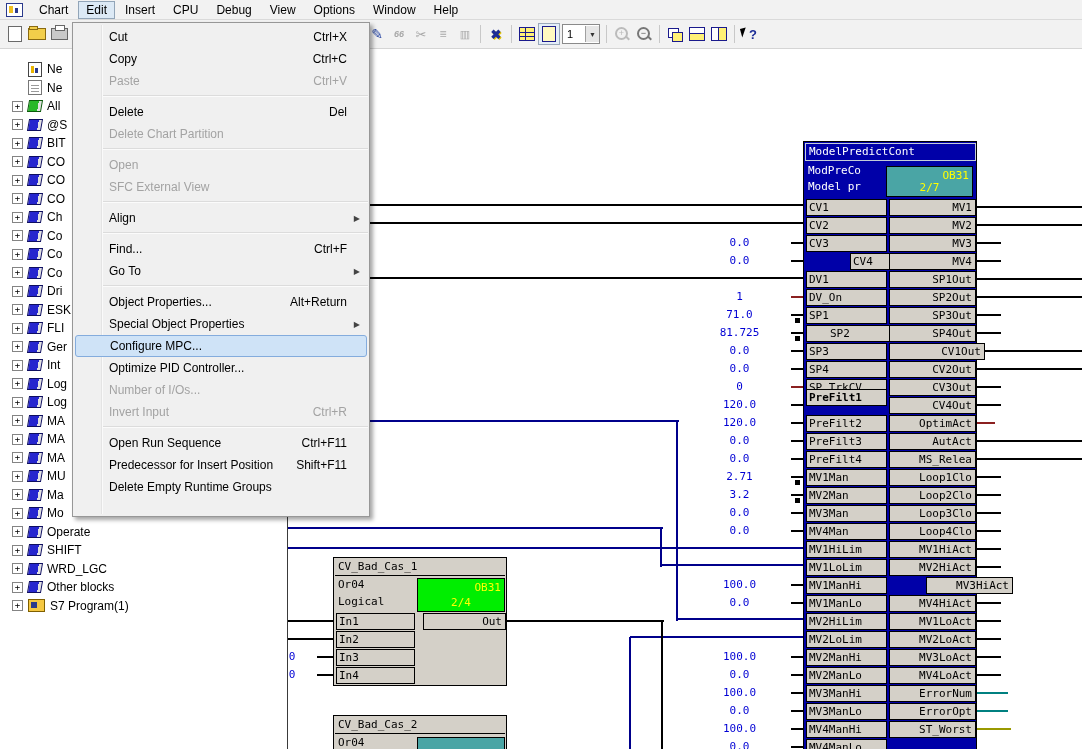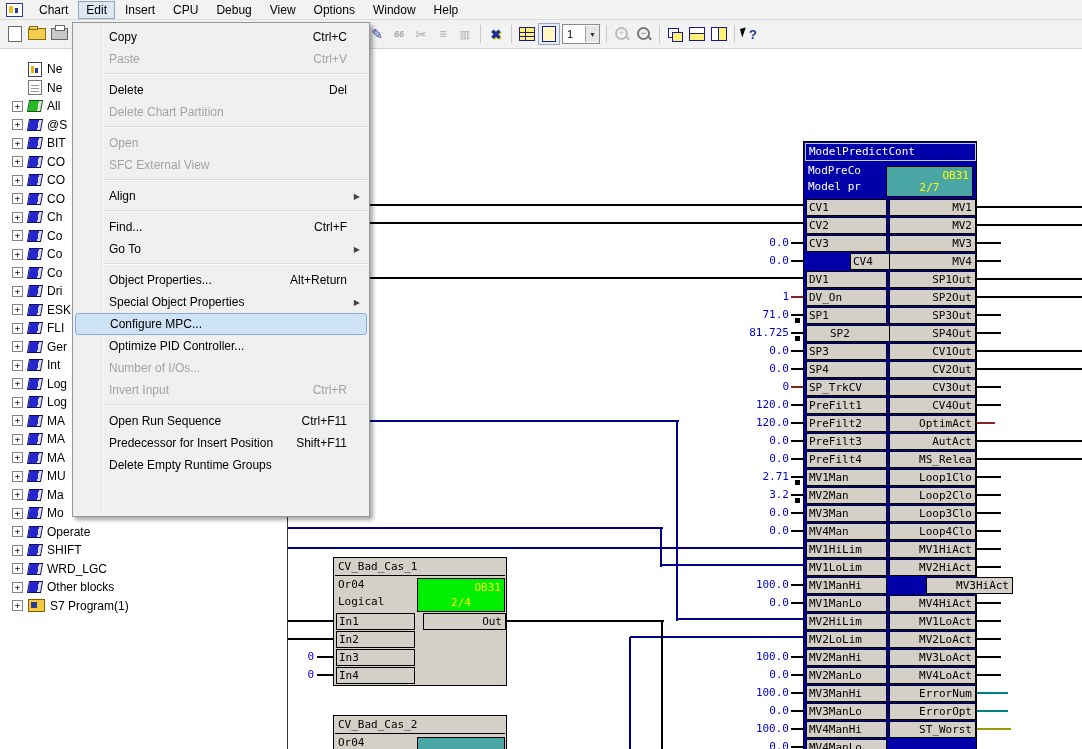--- a/index.html
+++ b/index.html
@@ -87,21 +87,21 @@
              padding-left:3px;border:1px solid #C3CBD8;}
   .mpc-sub{position:absolute;z-index:5;color:#fff;font:11px/14px "DejaVu Sans Mono",monospace;}
   .obbox{position:absolute;z-index:5;border:1px solid #000;font:11px/13px "DejaVu Sans Mono",monospace;color:var(--yellow);}
   .obbox .obname{position:absolute;right:3px;top:2px;}
   .obbox .obpos{position:absolute;left:0;right:0;bottom:2px;text-align:center;}
   .cell{position:absolute;z-index:5;background:var(--cellbg);border:1px solid #000;
         font:11px/15px "DejaVu Sans Mono",monospace;color:#000;white-space:nowrap;overflow:hidden;}
   .cell.lft{padding-left:2px;}
   .cell.rgt{text-align:right;padding-right:3px;}
   .val{position:absolute;z-index:5;color:var(--val);font:11px/14px "DejaVu Sans Mono",monospace;
-       text-align:right;white-space:nowrap;}
+       text-align:center;white-space:nowrap;}
   .marker{position:absolute;z-index:6;width:5px;height:5px;background:#000;}
   .grayblk{position:absolute;z-index:4;background:var(--cellbg);border:1px solid #000;}
   .grayblk .btitle{position:absolute;left:1px;right:1px;top:1px;height:16px;border-bottom:1px solid #000;
         font:11px/15px "DejaVu Sans Mono",monospace;padding-left:3px;color:#000;}
   .btype{position:absolute;z-index:5;font:11px/14px "DejaVu Sans Mono",monospace;color:#000;}
   
   .popup{position:absolute;left:72px;top:22px;width:296px;height:490px;background:#F0F0F0;
          border:1px solid #979797;box-shadow:3px 3px 4px rgba(0,0,0,.35);z-index:50;padding-top:3px;font-size:12px;}
   .gutter{position:absolute;left:28px;top:2px;bottom:2px;width:1px;background:#E4E4E4;box-shadow:1px 0 0 #FAFAFA;}
   .mi{height:22px;display:flex;align-items:center;padding:0 10px 0 36px;position:relative;color:#000;}
@@ -416,35 +416,35 @@
       <div class="wire" style="left: 791px; top: 314px; width: 14px; height: 2px; background: rgb(0, 0, 0);"></div>
       <div class="marker" style="left: 795px; top: 318px;"></div>
       <div class="wire" style="left: 977px; top: 314px; width: 24px; height: 2px; background: rgb(0, 0, 0);"></div>
       <div class="cell lft" style="left: 806px; top: 325px; width: 77px; height: 15px; padding-left: 23px;">SP2</div>
       <div class="cell rgt" style="left: 889px; top: 325px; width: 82px; height: 15px;">SP4Out</div>
       <div class="val" style="left: 690px; top: 326px; width: 99px;">81.725</div>
       <div class="wire" style="left: 791px; top: 332px; width: 14px; height: 2px; background: rgb(0, 0, 0);"></div>
       <div class="marker" style="left: 795px; top: 336px;"></div>
       <div class="wire" style="left: 977px; top: 332px; width: 24px; height: 2px; background: rgb(0, 0, 0);"></div>
       <div class="cell lft" style="left: 806px; top: 343px; width: 77px; height: 15px;">SP3</div>
-      <div class="cell rgt" style="left: 889px; top: 343px; width: 82px; height: 15px;">CV1Out</div>
+      <div class="cell rgt" style="left: 889px; top: 343px; width: 82px; height: 15px; padding-left: 9px;">CV1Out</div>
       <div class="val" style="left: 690px; top: 344px; width: 99px;">0.0</div>
       <div class="wire" style="left: 791px; top: 350px; width: 14px; height: 2px; background: rgb(0, 0, 0);"></div>
       <div class="wire" style="left: 977px; top: 350px; width: 105px; height: 2px; background: rgb(0, 0, 0);"></div>
       <div class="cell lft" style="left: 806px; top: 361px; width: 77px; height: 15px;">SP4</div>
       <div class="cell rgt" style="left: 889px; top: 361px; width: 82px; height: 15px;">CV2Out</div>
       <div class="val" style="left: 690px; top: 362px; width: 99px;">0.0</div>
       <div class="wire" style="left: 791px; top: 368px; width: 14px; height: 2px; background: rgb(0, 0, 0);"></div>
       <div class="wire" style="left: 977px; top: 368px; width: 105px; height: 2px; background: rgb(0, 0, 0);"></div>
       <div class="cell lft" style="left: 806px; top: 379px; width: 77px; height: 15px;">SP_TrkCV</div>
       <div class="cell rgt" style="left: 889px; top: 379px; width: 82px; height: 15px;">CV3Out</div>
       <div class="val" style="left: 690px; top: 380px; width: 99px;">0</div>
       <div class="wire" style="left: 791px; top: 386px; width: 14px; height: 2px; background: rgb(139, 32, 32);"></div>
       <div class="wire" style="left: 977px; top: 386px; width: 24px; height: 2px; background: rgb(0, 0, 0);"></div>
-      <div class="cell lft" style="left: 806px; top: 397px; width: 77px; height: 15px;">PreFilt1</div>
+      <div class="cell lft" style="left: 806px; top: 389px; width: 77px; height: 15px; font-weight: bold;">PreFilt1</div>
       <div class="cell rgt" style="left: 889px; top: 397px; width: 82px; height: 15px;">CV4Out</div>
       <div class="val" style="left: 690px; top: 398px; width: 99px;">120.0</div>
       <div class="wire" style="left: 791px; top: 404px; width: 14px; height: 2px; background: rgb(0, 0, 0);"></div>
       <div class="wire" style="left: 977px; top: 404px; width: 24px; height: 2px; background: rgb(0, 0, 0);"></div>
       <div class="cell lft" style="left: 806px; top: 415px; width: 77px; height: 15px;">PreFilt2</div>
       <div class="cell rgt" style="left: 889px; top: 415px; width: 82px; height: 15px;">OptimAct</div>
       <div class="val" style="left: 690px; top: 416px; width: 99px;">120.0</div>
       <div class="wire" style="left: 791px; top: 422px; width: 14px; height: 2px; background: rgb(0, 0, 0);"></div>
       <div class="wire" style="left: 977px; top: 422px; width: 18px; height: 2px; background: rgb(139, 32, 32);"></div>
       <div class="cell lft" style="left: 806px; top: 433px; width: 77px; height: 15px;">PreFilt3</div>
@@ -555,20 +555,24 @@
   <div class="grayblk" style="left:333px;top:715px;width:172px;height:34px;">
     <div class="btitle">CV_Bad_Cas_2</div>
   </div>
   <div class="btype" style="left:338px;top:736px;">Or04</div>
   <div class="obbox" style="left:417px;top:737px;width:86px;height:12px;background:var(--teal);"></div>
 
   <div class="popup">
     <div class="gutter"></div>
     <div id="menu-items">
         <div class="mi">
+          <span class="lbl">Cut</span>
+          <span class="sc">Ctrl+X</span>
+        </div>
+        <div class="mi">
           <span class="lbl">Copy</span>
           <span class="sc">Ctrl+C</span>
         </div>
         <div class="mi disabled">
           <span class="lbl">Paste</span>
           <span class="sc">Ctrl+V</span>
         </div>
         <div class="msep"></div>
         <div class="mi">
           <span class="lbl">Delete</span>

